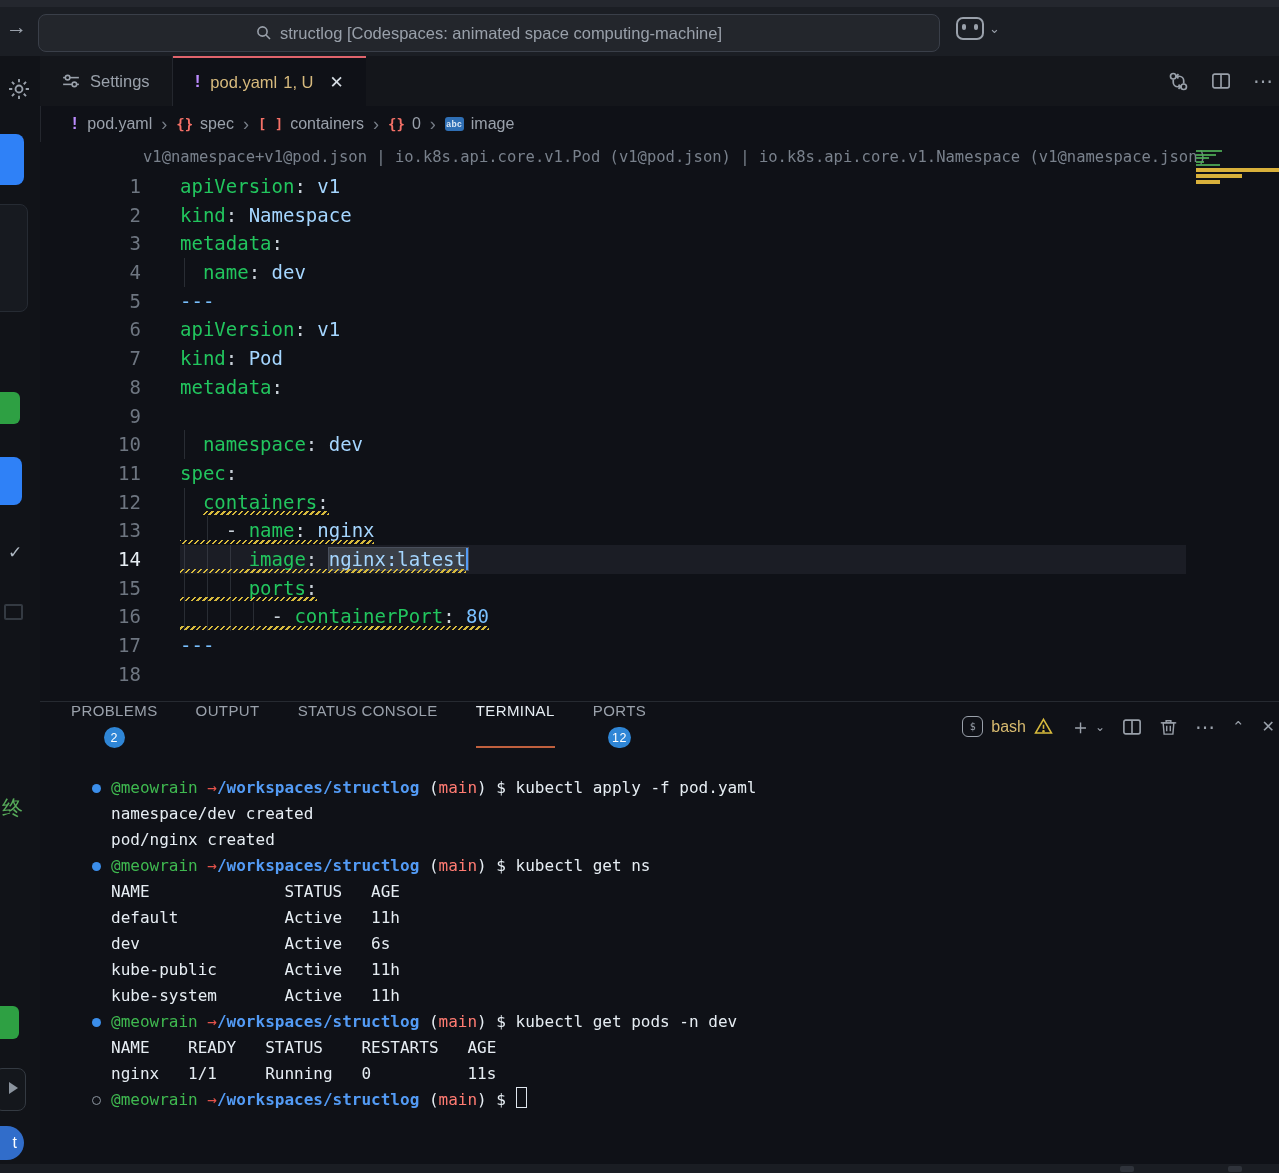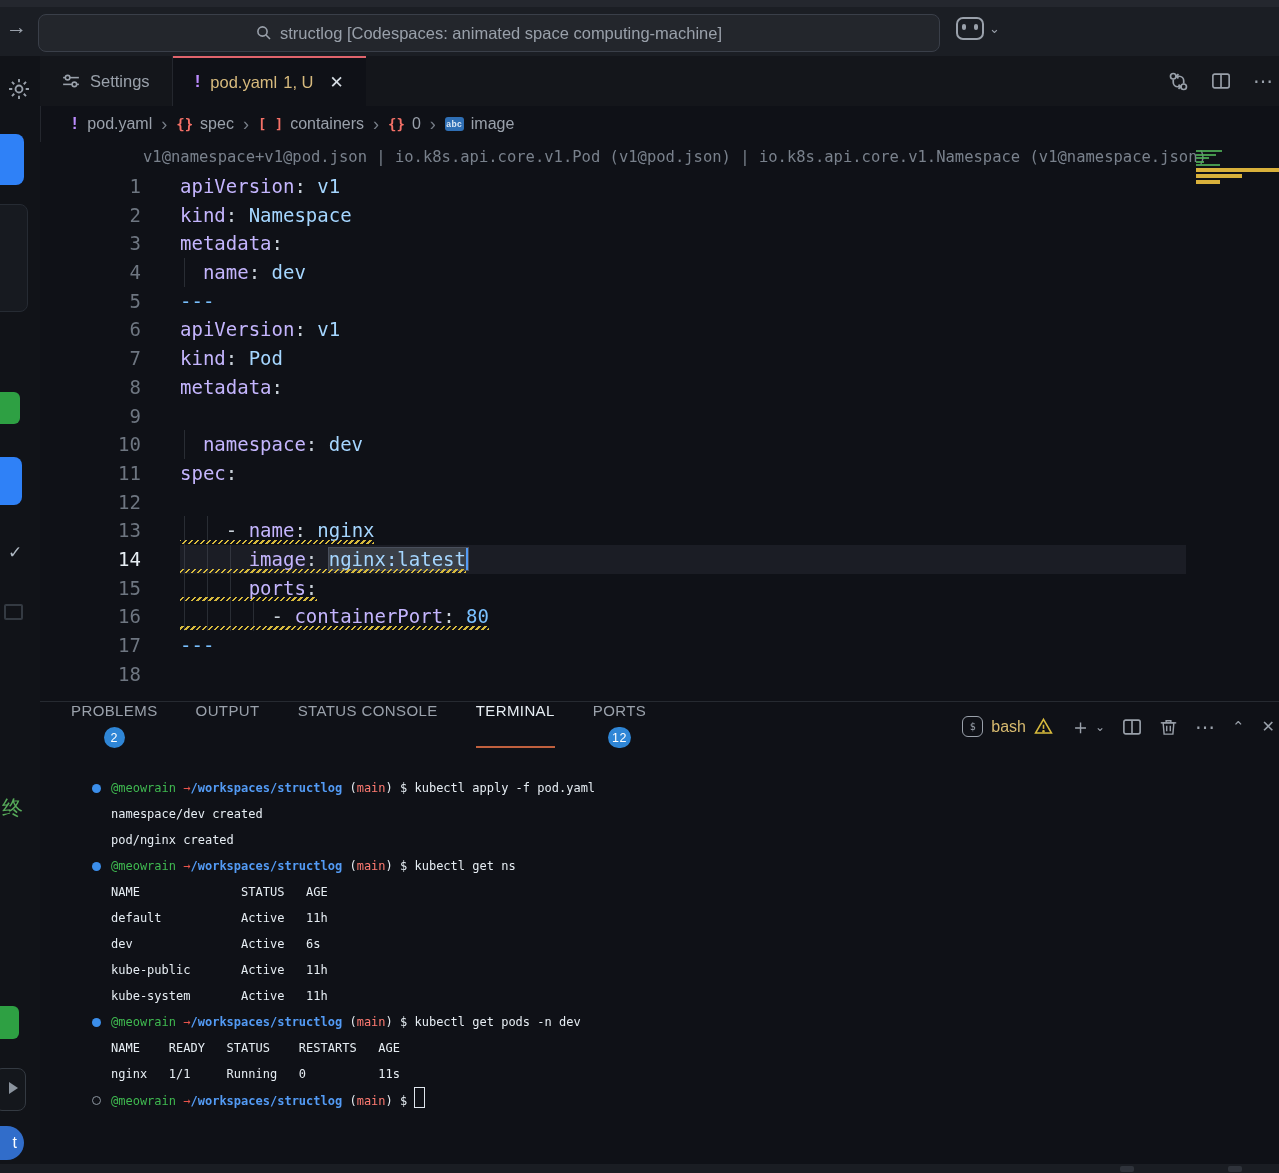--- a/index.html
+++ b/index.html
@@ -45,21 +45,21 @@
           background:#2f6fb5;color:#dbe7f5;font-size:8.5px;font-weight:bold;letter-spacing:.4px;}
   
   .editor{position:absolute;left:40px;top:142px;right:0;height:559px;background:#0f1117;}
   .schema-hint{position:absolute;left:103px;top:6px;font-family:"DejaVu Sans Mono",monospace;font-size:15.5px;color:#79818c;}
   .code-lines{position:absolute;left:0;top:30px;right:0;}
   .crow{display:flex;height:28.7px;line-height:28.7px;font-family:"DejaVu Sans Mono",monospace;font-size:19px;}
   .crow .ln{width:101px;text-align:right;color:#6e7681;flex:none;}
   .crow .code{position:relative;flex:1;margin-left:39px;margin-right:93px;white-space:pre;}
   .crow.cur .ln{color:#e6edf3;}
   .crow.cur .code{background:rgba(110,118,129,0.13);}
-  .k{color:#c4b5fd}.s{color:#a5d6ff}.n{color:#79c0ff}.p{color:#c9d1d9}.d{color:#79c0ff}
+  .k{color:#22c55e}.s{color:#a5d6ff}.n{color:#79c0ff}.p{color:#c9d1d9}.d{color:#79c0ff}
   .sel{background:rgba(110,118,129,0.38);box-shadow:0 0 0 1px rgba(160,175,195,0.35);border-right:2.5px solid #539bf5;}
   .sq{position:absolute;bottom:1px;height:4px;
       background:repeating-linear-gradient(-45deg,#d7ba3d 0 1.6px,transparent 1.6px 4.2px);}
   .guide{position:absolute;top:0;bottom:0;border-left:1px solid rgba(110,118,129,0.28);}
   
   .minimap{position:absolute;right:0;top:0;width:89px;height:130px;}
   .mm-g{height:2.4px;margin:1.1px 0 1.1px 6px;background:#4fae57;opacity:.85;}
   .mm-y{position:absolute;left:6px;height:3.5px;background:#d9b13b;}
   
   .panel{position:absolute;left:40px;top:701px;right:0;bottom:0;background:#0f1117;border-top:1px solid #262a31;}
@@ -69,21 +69,21 @@
   .ptab.active{color:#e6edf3;}
   .ptab.active::after{content:"";position:absolute;left:0;right:0;bottom:3px;height:2px;background:#c0603e;}
   .badge{min-width:21px;height:21px;border-radius:11px;background:#2f86d6;color:#fff;font-size:12.5px;
          display:flex;align-items:center;justify-content:center;padding:0 4px;box-sizing:border-box;}
   .phead-right{position:absolute;right:4px;top:0;height:49px;display:flex;align-items:center;gap:17px;color:#9aa1ab;}
   .shell-ico{width:19px;height:19px;border:1.6px solid #9aa1ab;border-radius:6px;color:#9aa1ab;font-size:10px;
              display:flex;align-items:center;justify-content:center;font-family:"DejaVu Sans Mono",monospace;}
   .bash-label{color:#d7ba6f;font-size:16px;}
   .icon-glyph{font-size:17px;color:#9aa1ab;}
   
-  .term{position:absolute;left:0;top:73px;right:0;font-family:"DejaVu Sans Mono",monospace;font-size:12px;}
+  .term{position:absolute;left:0;top:73px;right:0;font-family:"DejaVu Sans Mono",monospace;font-size:16px;}
   .trow{position:relative;height:26px;line-height:26px;white-space:pre;padding-left:71px;}
   .deco{position:absolute;left:52px;top:8.5px;width:9px;height:9px;border-radius:50%;}
   .deco.filled{background:#3b8eea;}
   .deco.hollow{border:1.6px solid #8b949e;width:7px;height:7px;}
   .tg{color:#3fb950}.ta{color:#e5534b}.tp{color:#539bf5;font-weight:bold}.tr{color:#ff7b72}.tf{color:#e6edf3}
   .tcursor{display:inline-block;width:9px;height:19px;border:1.6px solid #dfe6ee;vertical-align:-3px;}
   
   .botstrip{position:absolute;left:0;right:0;bottom:0;height:9px;background:#1a1d23;}
   .botstrip i{position:absolute;bottom:1px;width:14px;height:6px;background:#4a5059;opacity:.45;border-radius:2px;}
   svg{display:block}
@@ -223,20 +223,21 @@
         <div class="crow">
           <span class="ln">10</span>
           <span class="code"><span class="guide" style="left: 4px;"></span><span class="p">  </span><span class="k">namespace</span><span class="p">: </span><span class="s">dev</span></span>
         </div>
         <div class="crow">
           <span class="ln">11</span>
           <span class="code"><span class="k">spec</span><span class="p">:</span></span>
         </div>
         <div class="crow">
           <span class="ln">12</span>
+          <span class="code"><span class="guide" style="left: 4px;"></span><span class="p">  </span><span class="k">containers</span><span class="p">:</span><span class="sq" style="left: 22.88px; width: 125.84px;"></span></span>
         </div>
         <div class="crow">
           <span class="ln">13</span>
           <span class="code"><span class="guide" style="left: 4px;"></span><span class="guide" style="left: 26.88px;"></span><span class="p">    </span><span class="p">- </span><span class="k">name</span><span class="p">: </span><span class="s">nginx</span><span class="sq" style="left: 0px; width: 194.48px;"></span></span>
         </div>
         <div class="crow cur">
           <span class="ln">14</span>
           <span class="code"><span class="guide" style="left: 4px;"></span><span class="guide" style="left: 26.88px;"></span><span class="guide" style="left: 49.76px;"></span><span class="p">      </span><span class="k">image</span><span class="p">: </span><span class="s sel">nginx:latest</span><span class="sq" style="left: 0px; width: 286px;"></span></span>
         </div>
         <div class="crow">

